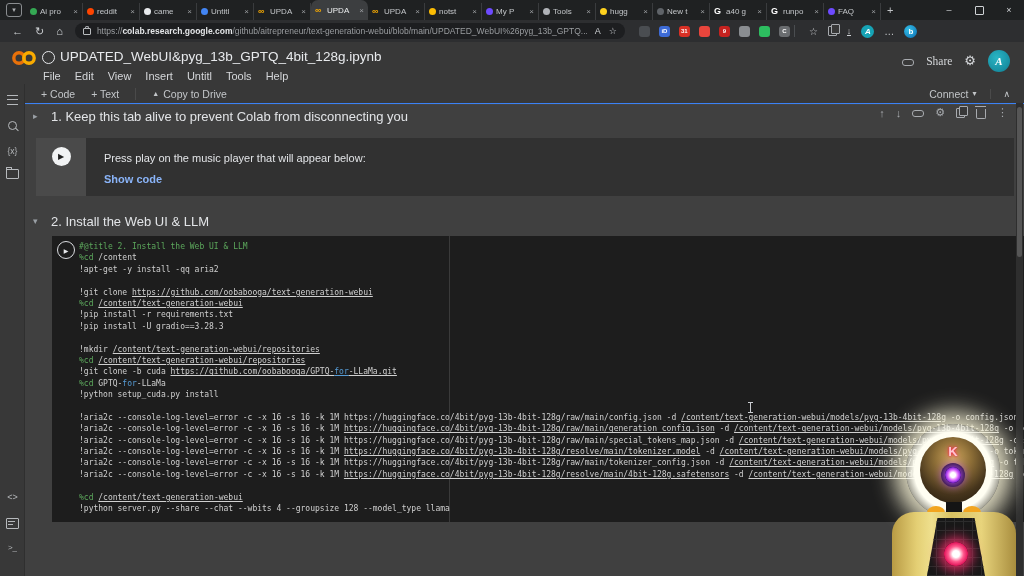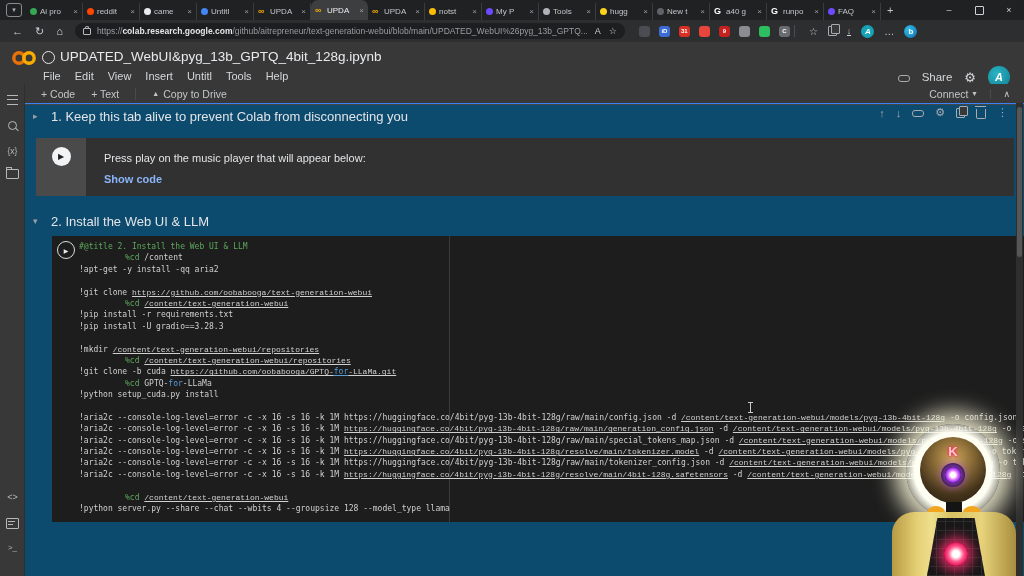--- a/index.html
+++ b/index.html
@@ -1,17 +1,17 @@
 <!DOCTYPE html>
 <html><head>
 <meta charset="utf-8">
 <style>
   html,body{margin:0;padding:0;background:#1f2122;}
   .screen{position:relative;width:1024px;height:576px;overflow:hidden;
-    font-family:"Liberation Sans",sans-serif;background:#0c4a6e;color:#dfe1e5;}
+    font-family:"Liberation Sans",sans-serif;background:#404040;color:#dfe1e5;}
   
   .tabstrip{position:absolute;left:0;top:0;width:1024px;height:20px;background:#1f2122;
     display:flex;align-items:center;font-size:8px;color:#c3c6c9;}
   .tabsearch{width:14px;height:12px;margin:0 4px 0 6px;border:1px solid #8a8d90;border-radius:3px;
     display:flex;align-items:center;justify-content:center;color:#aeb1b4;font-size:7px;}
   .tabs{display:flex;height:20px;align-items:flex-end;}
   .tab{width:57px;height:17px;display:flex;align-items:center;gap:3px;padding:0 4px;
     border-right:1px solid #3a3c3e;box-sizing:border-box;cursor:default;}
   .tab.active{background:#3c3e40;height:20px;border-radius:7px 7px 0 0;border-right:none;color:#eceeef;}
   .fav{width:7px;height:7px;border-radius:50%;flex:none;}
@@ -42,21 +42,21 @@
   .miniav{width:13px;height:13px;border-radius:50%;background:#16a3b5;color:#fff;font-size:8px;font-weight:bold;
     display:flex;align-items:center;justify-content:center;font-style:italic;}
   .bing{width:13px;height:13px;border-radius:50%;background:radial-gradient(circle at 35% 35%,#35c0e8,#0b6bb0);
     color:#fff;font-size:8px;font-weight:bold;display:flex;align-items:center;justify-content:center;}
   
   .cheader{position:absolute;left:0;top:42px;width:1024px;height:42px;background:#383838;}
   .colablogo{position:absolute;left:10px;top:8px;}
   .ghicon{position:absolute;left:42px;top:9px;width:13px;height:13px;border-radius:50%;border:1.5px solid #e8eaed;box-sizing:border-box;}
   .ntitle{position:absolute;left:60px;top:7px;font-size:13.5px;color:#e8eaed;}
   .menubar{position:absolute;left:43px;top:28px;display:flex;gap:14px;font-size:11px;color:#d5d7da;}
-  .hdr-right{position:absolute;right:14px;top:24px;display:flex;align-items:center;gap:12px;font-size:11.5px;color:#d5d7da;}
+  .hdr-right{position:absolute;right:14px;top:8px;display:flex;align-items:center;gap:12px;font-size:11.5px;color:#d5d7da;font-family:Liberation Serif, serif;}
   .gear{font-size:13px;color:#d5d7da;}
   .avatar24{width:22px;height:22px;border-radius:50%;background:radial-gradient(circle at 40% 35%,#2ab5c4,#0f7e93);
     color:#fff;font-weight:bold;font-style:italic;font-size:11px;display:flex;align-items:center;justify-content:center;}
   
   .ctoolbar{position:absolute;left:25px;top:84px;width:999px;height:19px;background:#383838;
     border-bottom:1px solid #3b82f6;display:flex;align-items:center;font-size:10.5px;color:#c3c6c9;}
   .tbtn{margin-left:16px;display:flex;align-items:center;gap:4px;}
   .tb-sep{width:1px;height:12px;background:#4a4a4a;margin-left:16px;}
   .connect{margin-left:auto;display:flex;align-items:center;gap:4px;margin-right:8px;}
   .caret{font-size:8px;}
@@ -91,23 +91,23 @@
     display:flex;align-items:center;justify-content:center;flex:none;}
   .mdbody{padding:14px 0 0 18px;font-size:11px;color:#e2e4e7;}
   .showcode{margin-top:9px;color:#8ab4f8;font-weight:bold;font-size:11px;}
   .codecell{position:absolute;left:52px;top:236px;width:978px;height:286px;background:#1d1d1d;overflow:hidden;}
   .playd{position:absolute;left:5px;top:5px;width:16px;height:16px;border-radius:50%;border:1px solid #dadce0;
     color:#e8eaed;font-size:6px;display:flex;align-items:center;justify-content:center;}
   .code{position:absolute;left:27px;top:5px;font-family:"DejaVu Sans Mono",monospace;font-size:8px;
     line-height:11.4px;color:#d0d0d0;white-space:pre;}
   .cl{height:11.4px;}
   .code .c{color:#5ca85c;}
-  .code .m{color:#5ca85c;margin-left:46px;}
+  .code .m{color:#5ca85c;}
   .code .k{color:#569cd6;}
-  .code .u{text-decoration:underline;font-family:Liberation Mono, monospace;}
+  .code .u{text-decoration:underline;}
   .code .ku{color:#569cd6;text-decoration:underline;}
   .ruler{position:absolute;left:397px;top:0;bottom:0;width:1px;background:#3a3a3a;}
   .ibeam{position:absolute;left:750px;top:402px;width:1px;height:10px;background:#c9ccd0;}
   .ibeam:before,.ibeam:after{content:"";position:absolute;left:-2px;width:5px;border-top:1px solid #c9ccd0;}
   .ibeam:after{top:10px;}
   
   .sbtrack{position:absolute;right:1px;top:103px;width:7px;height:473px;background:#2e2e2e;}
   .sbthumb{position:absolute;left:1px;top:4px;width:5px;height:150px;background:#565656;border-radius:3px;}
   
   .char{position:absolute;right:6px;bottom:0;width:128px;height:152px;z-index:50;}

